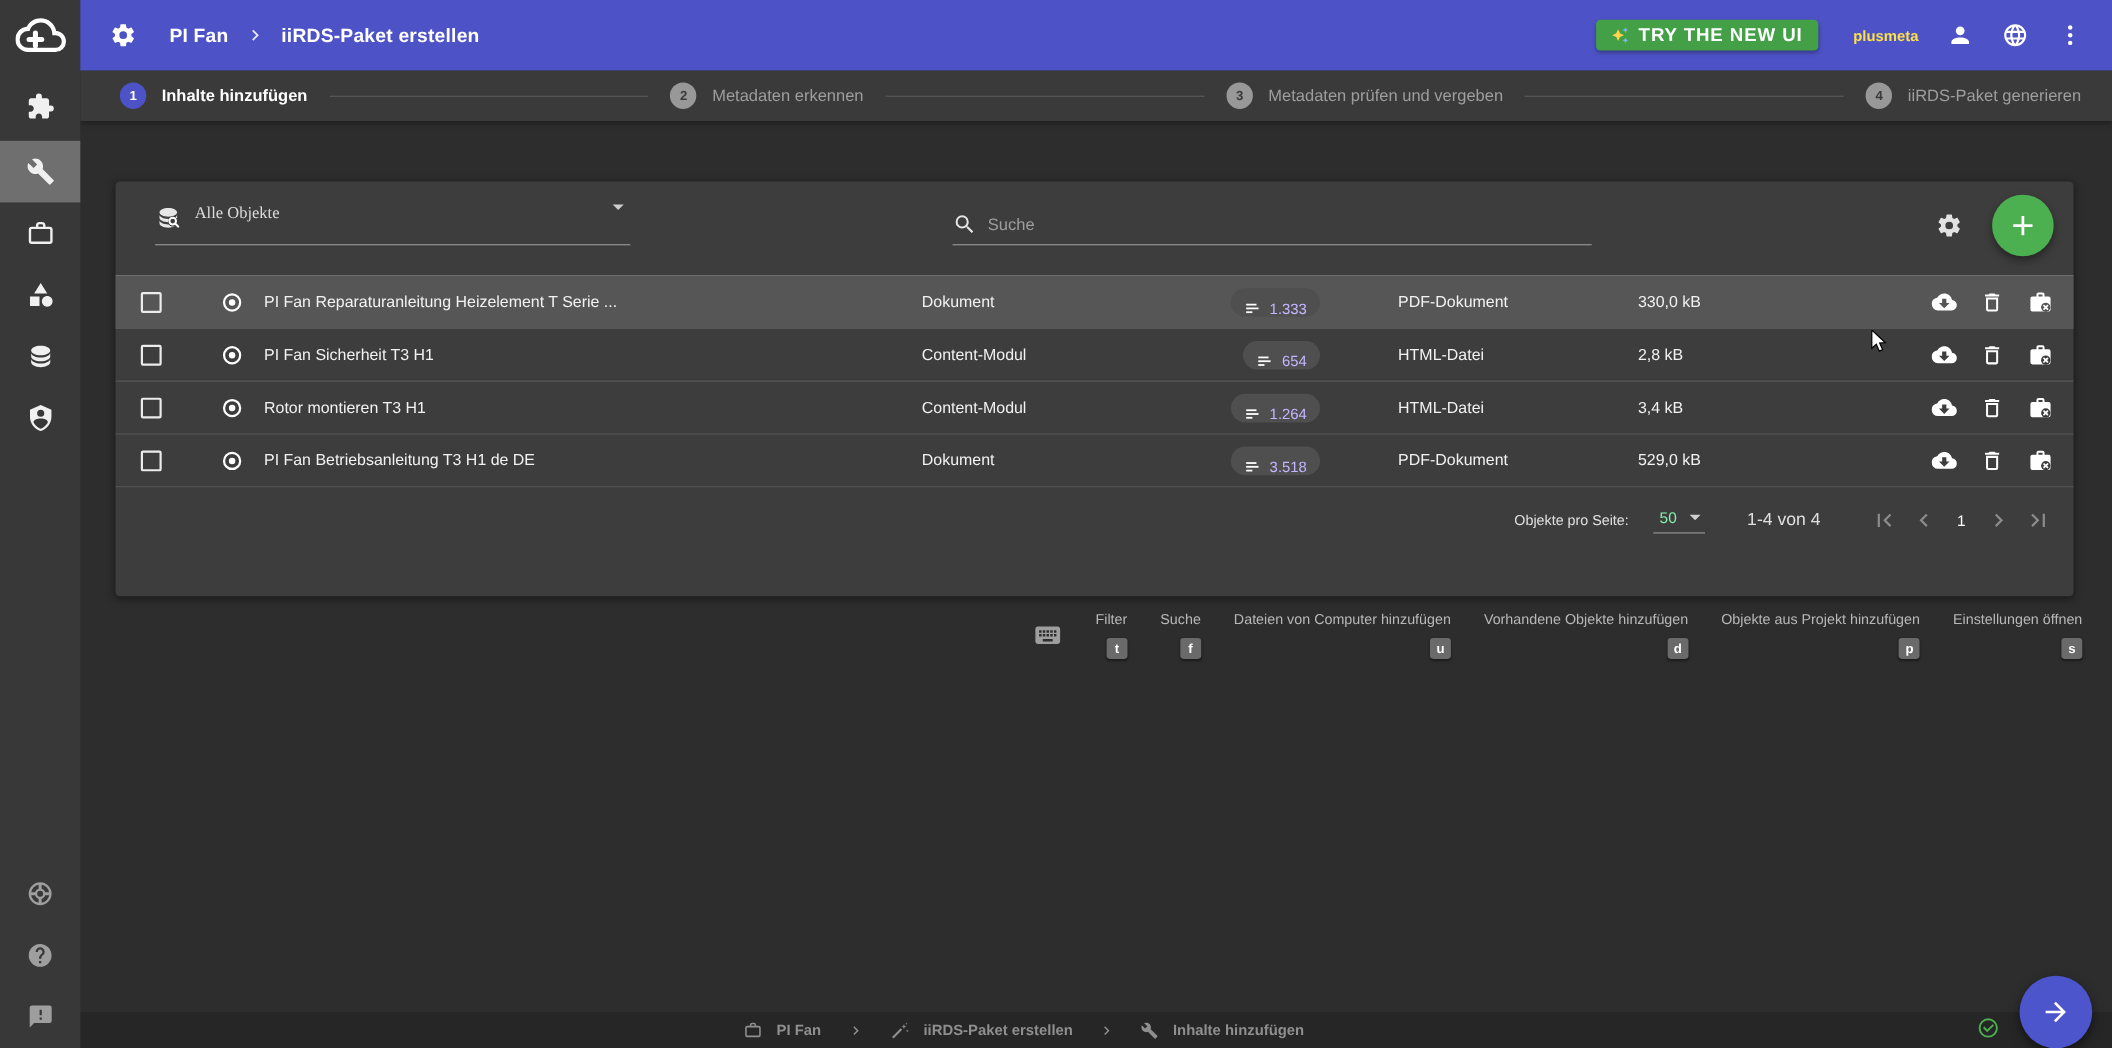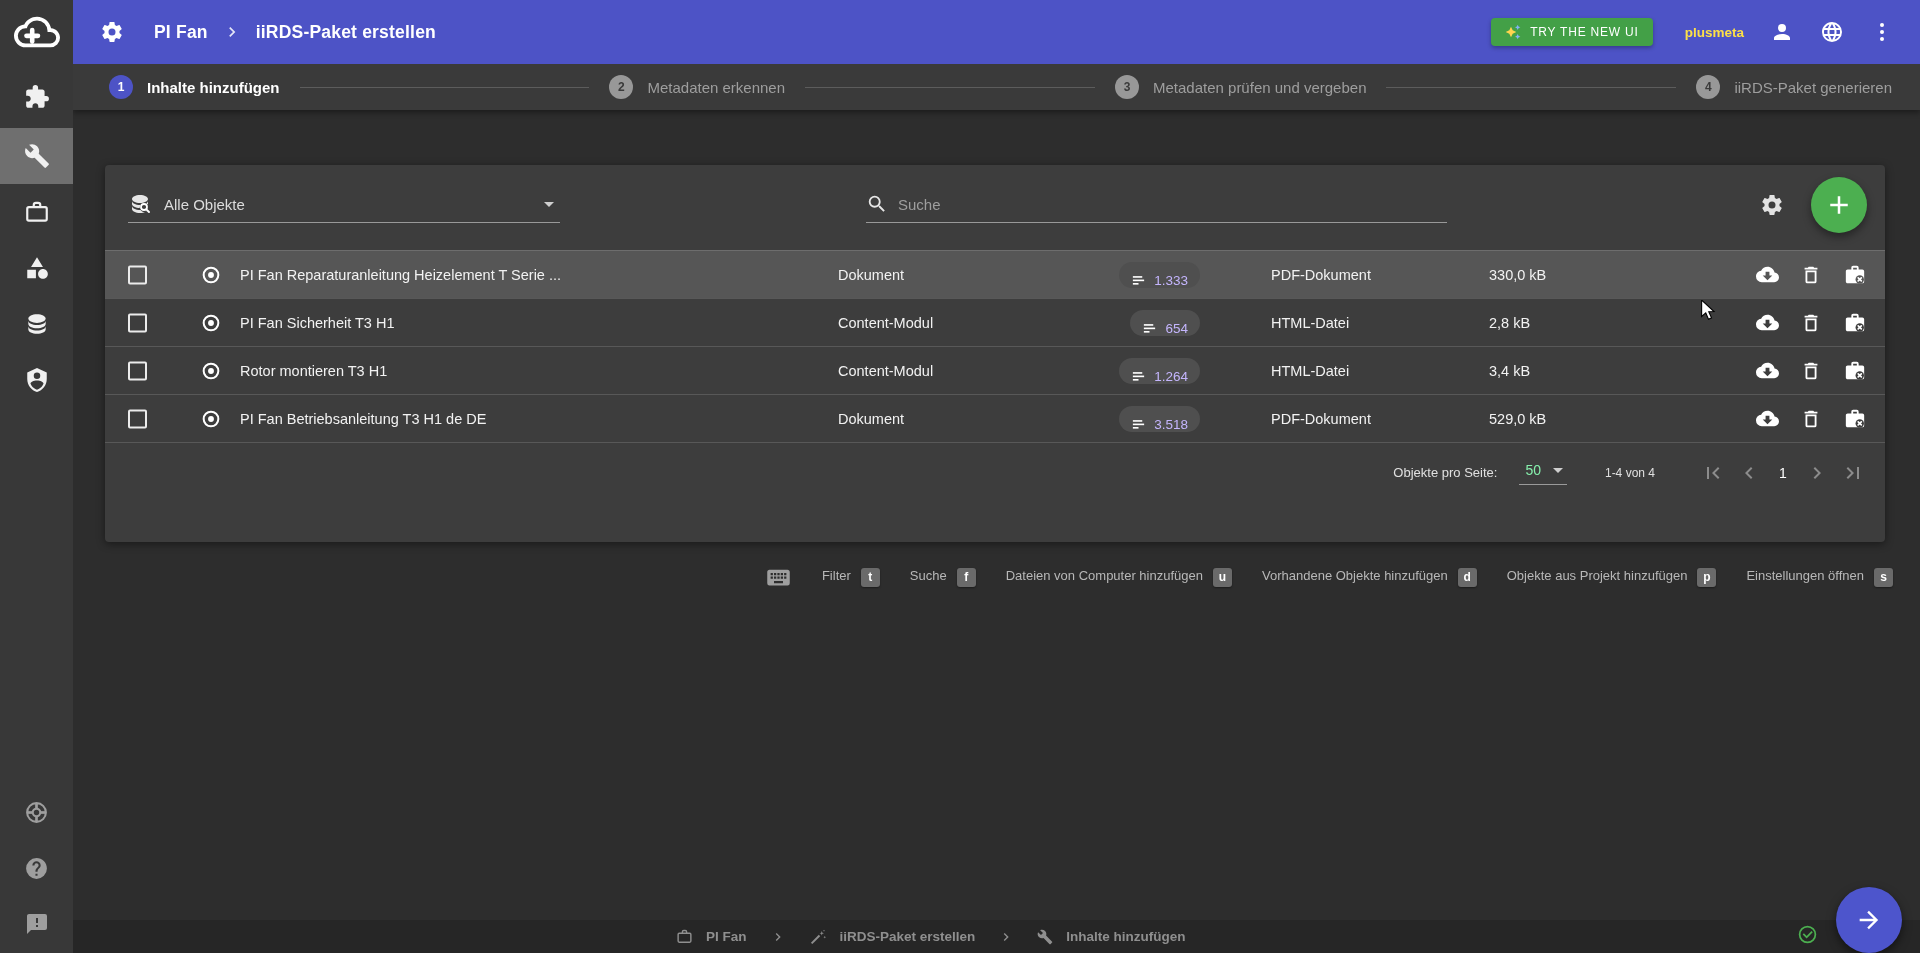--- a/index.html
+++ b/index.html
@@ -23,41 +23,41 @@
 
   
   .appbar{position:absolute;left:73px;top:0;right:0;height:64px;background:var(--indigo);display:flex;align-items:center;z-index:6;}
   .appbar .gear{margin-left:27px;color:#fff;}
   .ab-crumbs{display:flex;align-items:center;margin-left:30px;gap:14px;}
   .ab-crumb{font-size:17.5px;font-weight:700;color:#fff;letter-spacing:.2px;}
   .ab-sep{color:rgba(255,255,255,.85);}
   .ab-right{margin-left:auto;display:flex;align-items:center;margin-right:26px;gap:26px;}
   .try-btn{display:flex;align-items:center;gap:9px;background:var(--btn-green);border-radius:4px;height:28px;padding:0 14px;
            box-shadow:0 2px 4px rgba(0,0,0,.3);}
-  .try-btn span{color:#fff;font-size:12px;font-weight:400;letter-spacing:.8px;}
+  .try-btn span{color:#fff;font-size:17px;font-weight:700;letter-spacing:.8px;}
   .brand{color:#fde047;font-size:13.5px;font-weight:700;margin-left:6px;}
   .ab-icon{color:#fff;}
 
   
   .stepper{position:absolute;left:73px;top:64px;right:0;height:46px;background:var(--bg-band);
            box-shadow:0 3px 5px rgba(0,0,0,.35);display:flex;align-items:center;padding:0 28px 0 36px;z-index:4;}
   .step{display:flex;align-items:center;gap:14px;white-space:nowrap;}
   .step-circle{width:24px;height:24px;border-radius:50%;display:flex;align-items:center;justify-content:center;
                font-size:12px;background:#989898;color:#3a3a3a;font-weight:700;}
   .step.active .step-circle{background:var(--indigo);color:#fff;}
   .step-label{font-size:15px;color:var(--txt-dim);}
   .step.active .step-label{color:#fff;font-weight:600;}
   .connector{flex:1;height:1px;background:#5c5c5c;margin:0 20px;}
 
   
   .card{position:absolute;left:105px;top:165px;width:1780px;height:377px;background:var(--bg-card);
         border-radius:4px;box-shadow:0 2px 8px rgba(0,0,0,.45);z-index:3;}
   .card-toolbar{position:relative;height:85px;}
-  .filter{position:absolute;left:23px;top:21px;width:432px;height:37px;border-bottom:1px solid #999;
-          display:flex;align-items:center;gap:12px;color:#e6e6e6;cursor:pointer;}
+  .filter{position:absolute;left:36px;top:21px;width:432px;height:37px;border-bottom:1px solid #999;
+          display:flex;align-items:flex-start;gap:12px;color:#e6e6e6;cursor:pointer;font-family:Liberation Serif, serif;}
   .filter-label{font-size:15px;color:#dcdcdc;}
   .caret{margin-left:auto;margin-right:6px;width:0;height:0;border-left:5px solid transparent;border-right:5px solid transparent;border-top:5px solid #cfcfcf;}
   .search{position:absolute;left:761px;top:21px;width:581px;height:37px;border-bottom:1px solid #999;
           display:flex;align-items:center;gap:10px;color:#e6e6e6;}
   .search input{flex:1;background:transparent;border:none;outline:none;color:#fff;font-size:15px;font-family:inherit;}
   .search input::placeholder{color:#9e9e9e;}
   .toolbar-gear{position:absolute;left:1655px;top:28px;color:#e2e2e2;cursor:pointer;}
   .fab-green{position:absolute;left:1706px;top:12px;width:56px;height:56px;border-radius:50%;background:var(--green);
              display:flex;align-items:center;justify-content:center;color:#fff;box-shadow:0 4px 8px rgba(0,0,0,.4);cursor:pointer;}
 
@@ -75,28 +75,28 @@
   .pos-acts{right:17px;display:flex;gap:18px;color:#fff;}
   .pos-acts .act{width:26px;height:26px;display:flex;align-items:center;justify-content:center;cursor:pointer;}
   .h-right{text-align:right;}
   .chip{height:26px;border-radius:14px;background:var(--chip);display:flex;align-items:flex-end;gap:8px;
         padding:0 12px;font-size:13.5px;color:#c4b5fd;}
   .tfoot{position:relative;height:60px;border-top:1px solid var(--line);display:flex;align-items:center;
          justify-content:flex-end;padding-right:18px;font-size:13px;color:#e0e0e0;}
   .rpp-select{display:flex;align-items:center;gap:12px;border-bottom:1px solid #9a9a9a;padding:2px 4px 6px 6px;
               margin-left:22px;cursor:pointer;}
   .rpp-select .val{font-size:14px;color:#86efac;}
-  .range{margin-left:38px;font-size:12px;}
+  .range{margin-left:38px;font-size:16px;}
   .pager{display:flex;align-items:center;margin-left:44px;gap:8px;}
   .pg-btn{width:28px;height:28px;display:flex;align-items:center;justify-content:center;color:#8c8c8c;cursor:pointer;}
   .pg-num{width:24px;text-align:center;color:#fff;font-size:14px;}
 
   
   .shortcuts{position:absolute;top:562px;right:27px;height:30px;display:flex;align-items:center;gap:30px;z-index:2;}
-  .sc-item{display:flex;align-items:flex-start;gap:10px;font-size:13px;color:#b8b8b8;white-space:nowrap;}
+  .sc-item{display:flex;align-items:flex-end;gap:10px;font-size:13px;color:#b8b8b8;white-space:nowrap;flex-direction:column;}
   .kbd{display:flex;align-items:center;justify-content:center;width:19px;height:19px;border-radius:3px;
        background:#6a6a6a;color:#fff;font-size:12px;font-weight:700;box-shadow:0 1px 2px rgba(0,0,0,.4);}
   .sc-kb-icon{color:#9e9e9e;}
 
   
   .bottombar{position:absolute;left:73px;right:0;top:920px;height:33px;background:var(--bg-bottom);z-index:4;}
   .bb-crumbs{position:absolute;left:603px;top:0;height:33px;display:flex;align-items:center;gap:13px;
              color:#8f8f8f;font-size:13.5px;font-weight:700;}
   .bb-sep{color:#8f8f8f;margin:0 10px;}
   .check-ok{position:absolute;left:1797px;top:924px;color:var(--green);z-index:6;}

